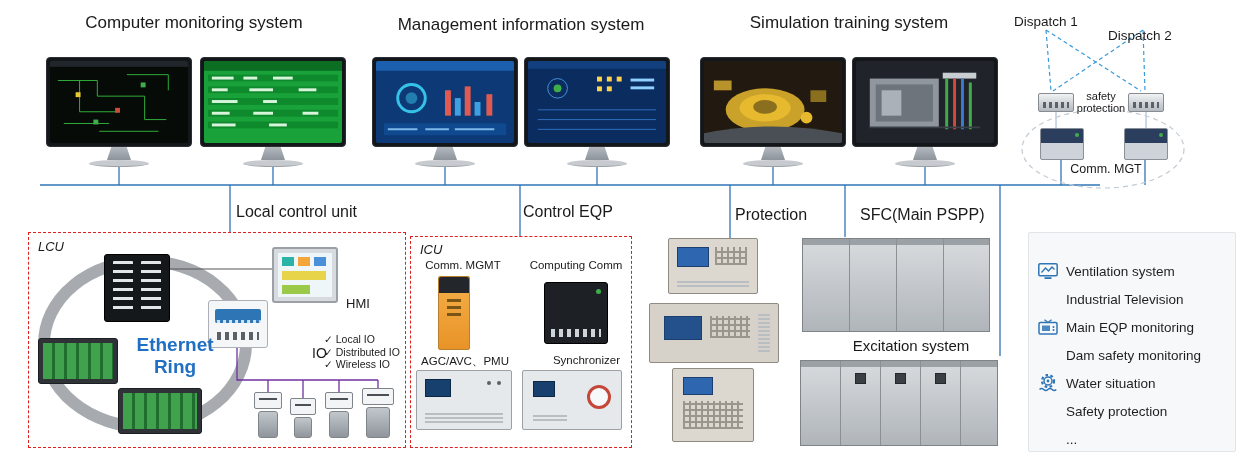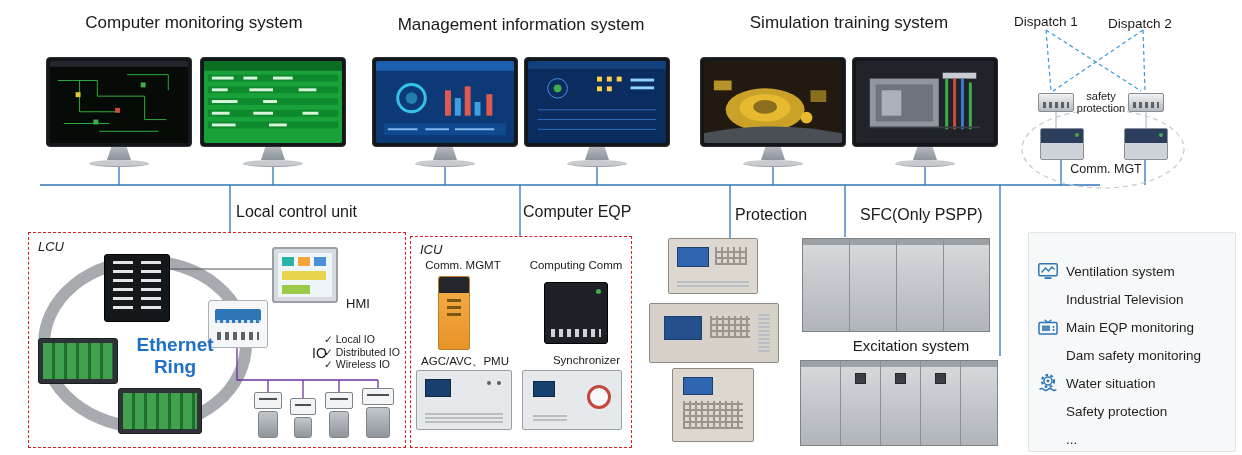--- a/index.html
+++ b/index.html
@@ -273,44 +273,44 @@
             <path d="M116 22 V70" stroke="#3fae4a"></path>
           </g>
         <path d="M14 68 H126" stroke="#3a3f45" stroke-width="2"></path>
       </svg>
     </div>
     <div class="neck"></div>
     <div class="mbase"></div>
   </div>
 
   <div class="small-label" style="left:1014px;top:14px;font-size:13.5px;">Dispatch 1</div>
-  <div class="small-label" style="left:1108px;top:16px;font-size:13.5px;">Dispatch 2</div>
+  <div class="small-label" style="left:1108px;top:28px;font-size:13.5px;">Dispatch 2</div>
 
   <div class="net-dev" style="left:1038px;top:93px;width:34px;height:17px;">
     <div class="net-dev-face"></div>
   </div>
   <div class="net-dev" style="left:1128px;top:93px;width:34px;height:17px;">
     <div class="net-dev-face"></div>
   </div>
   <div class="abs" style="left:1073px;top:90px;width:56px;z-index:3;font-size:11px;line-height:12px;text-align:center;">safety protection</div>
 
   <div class="comm-dev" style="left:1040px;top:128px;width:42px;height:30px;">
     <div class="comm-dev-top"></div>
     <div class="comm-led"></div>
   </div>
   <div class="comm-dev" style="left:1124px;top:128px;width:42px;height:30px;">
     <div class="comm-dev-top"></div>
     <div class="comm-led"></div>
   </div>
   <div class="abs" style="left:1068px;top:162px;width:76px;z-index:3;font-size:12.5px;text-align:center;">Comm. MGT</div>
 
   <div class="sec-label" style="left:236px;top:203px;">Local control unit</div>
-  <div class="sec-label" style="left:523px;top:203px;">Computer EQP</div>
+  <div class="sec-label" style="left:523px;top:203px;">Control EQP</div>
   <div class="sec-label" style="left:735px;top:206px;">Protection</div>
-  <div class="sec-label" style="left:860px;top:206px;">SFC(Only PSPP)</div>
+  <div class="sec-label" style="left:860px;top:206px;">SFC(Main PSPP)</div>
 
   <div class="dashed-box" style="left:28px;top:232px;width:378px;height:216px;"></div>
   <div class="box-title" style="left:38px;top:239px;">LCU</div>
 
   <div class="ethernet-text" style="left:120px;top:334px;width:110px;">
     <span style="display:block;">Ethernet</span>
     <span style="display:block;">Ring</span>
   </div>
 
   <div class="rack-black" style="left:104px;top:254px;width:64px;height:66px;">

